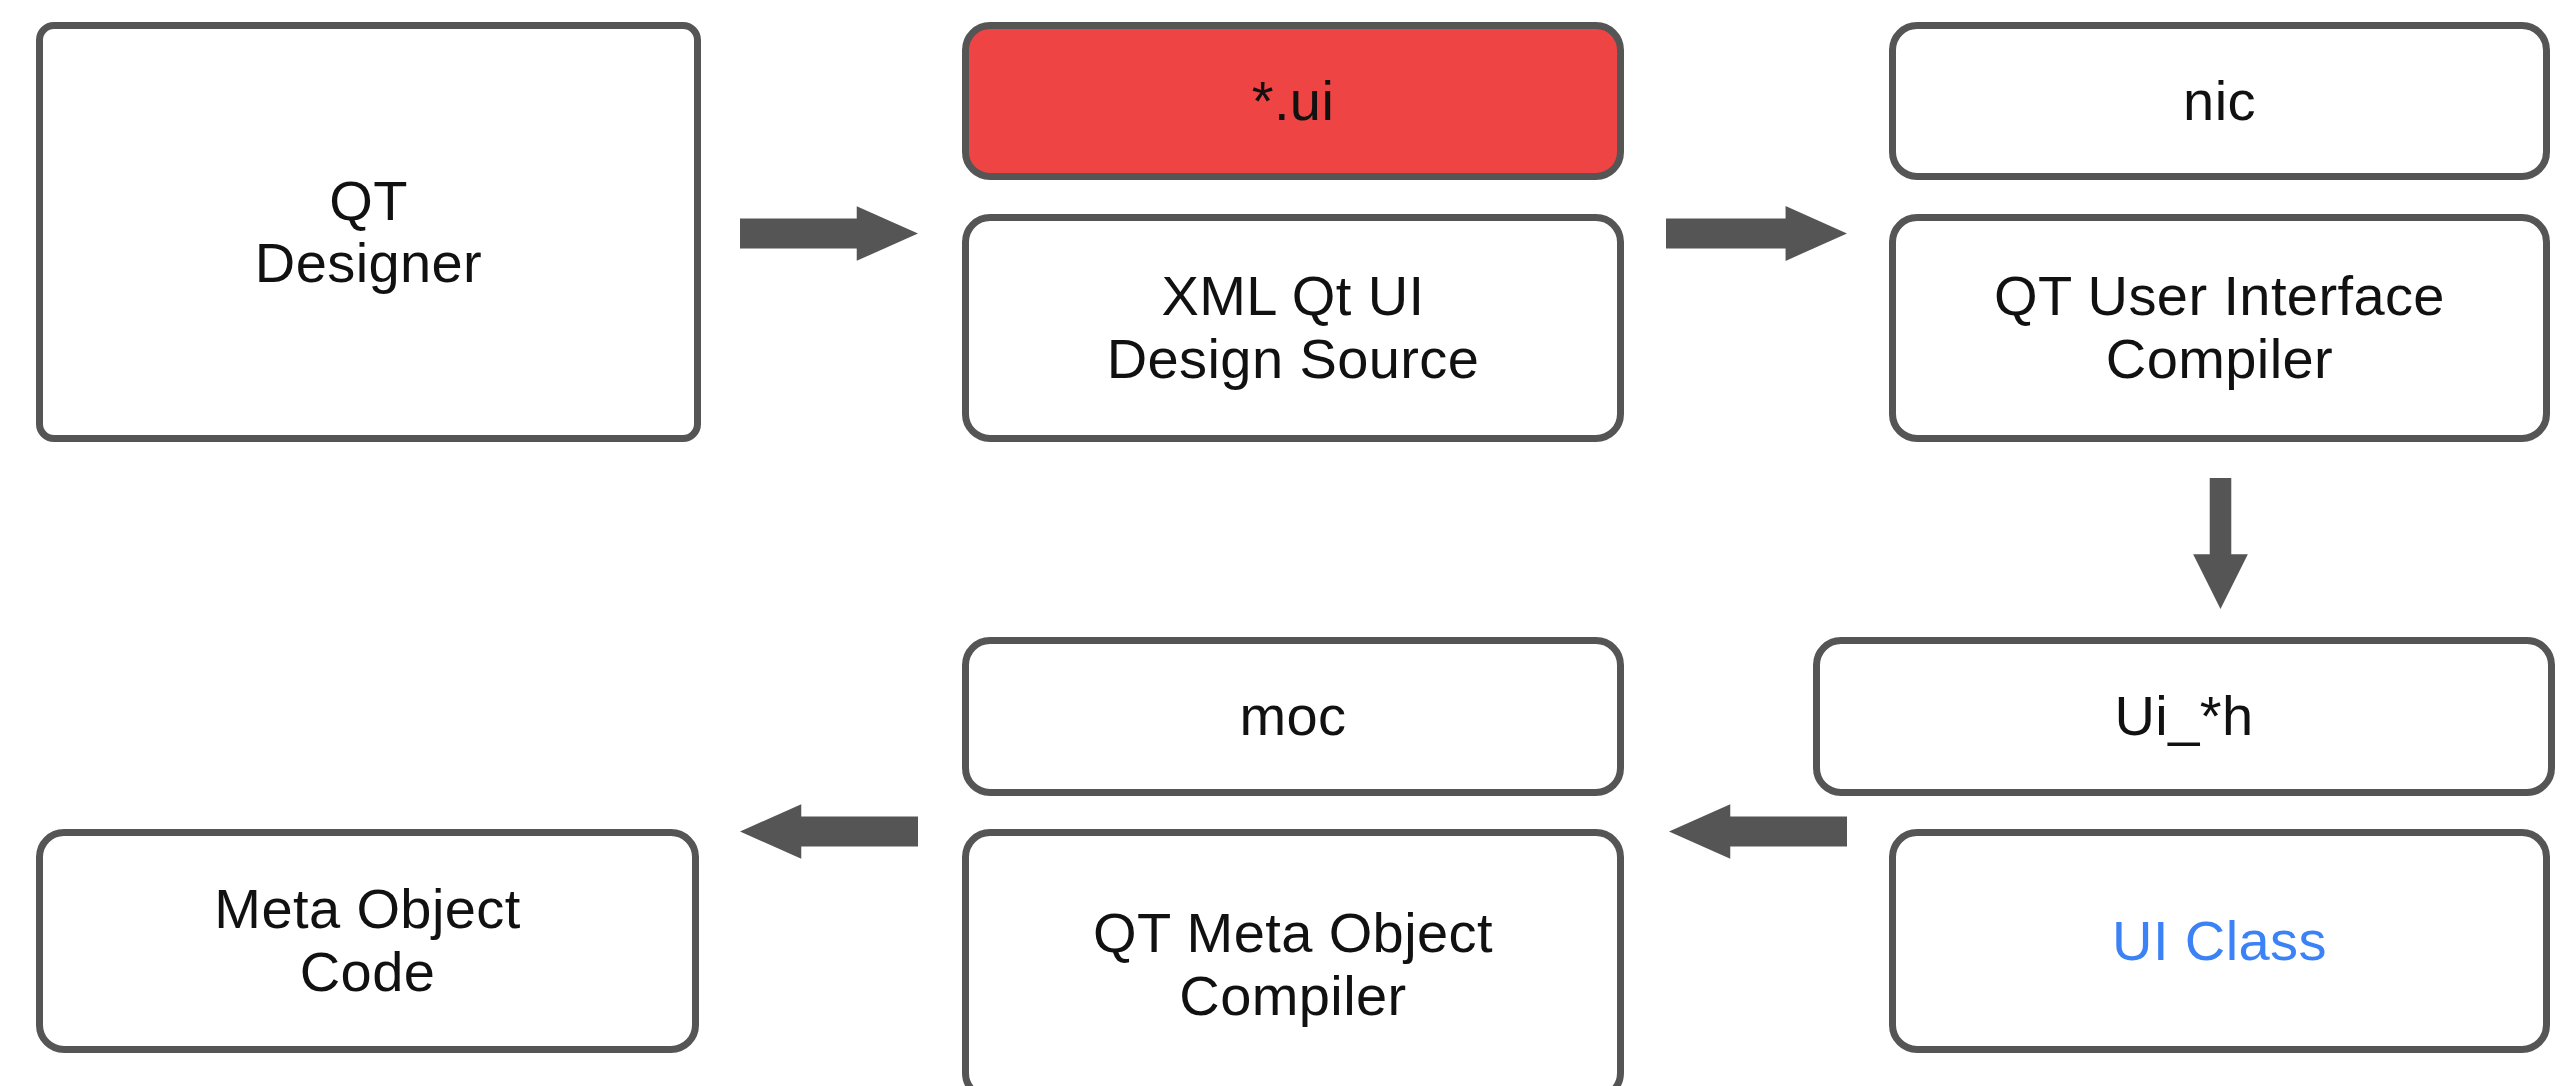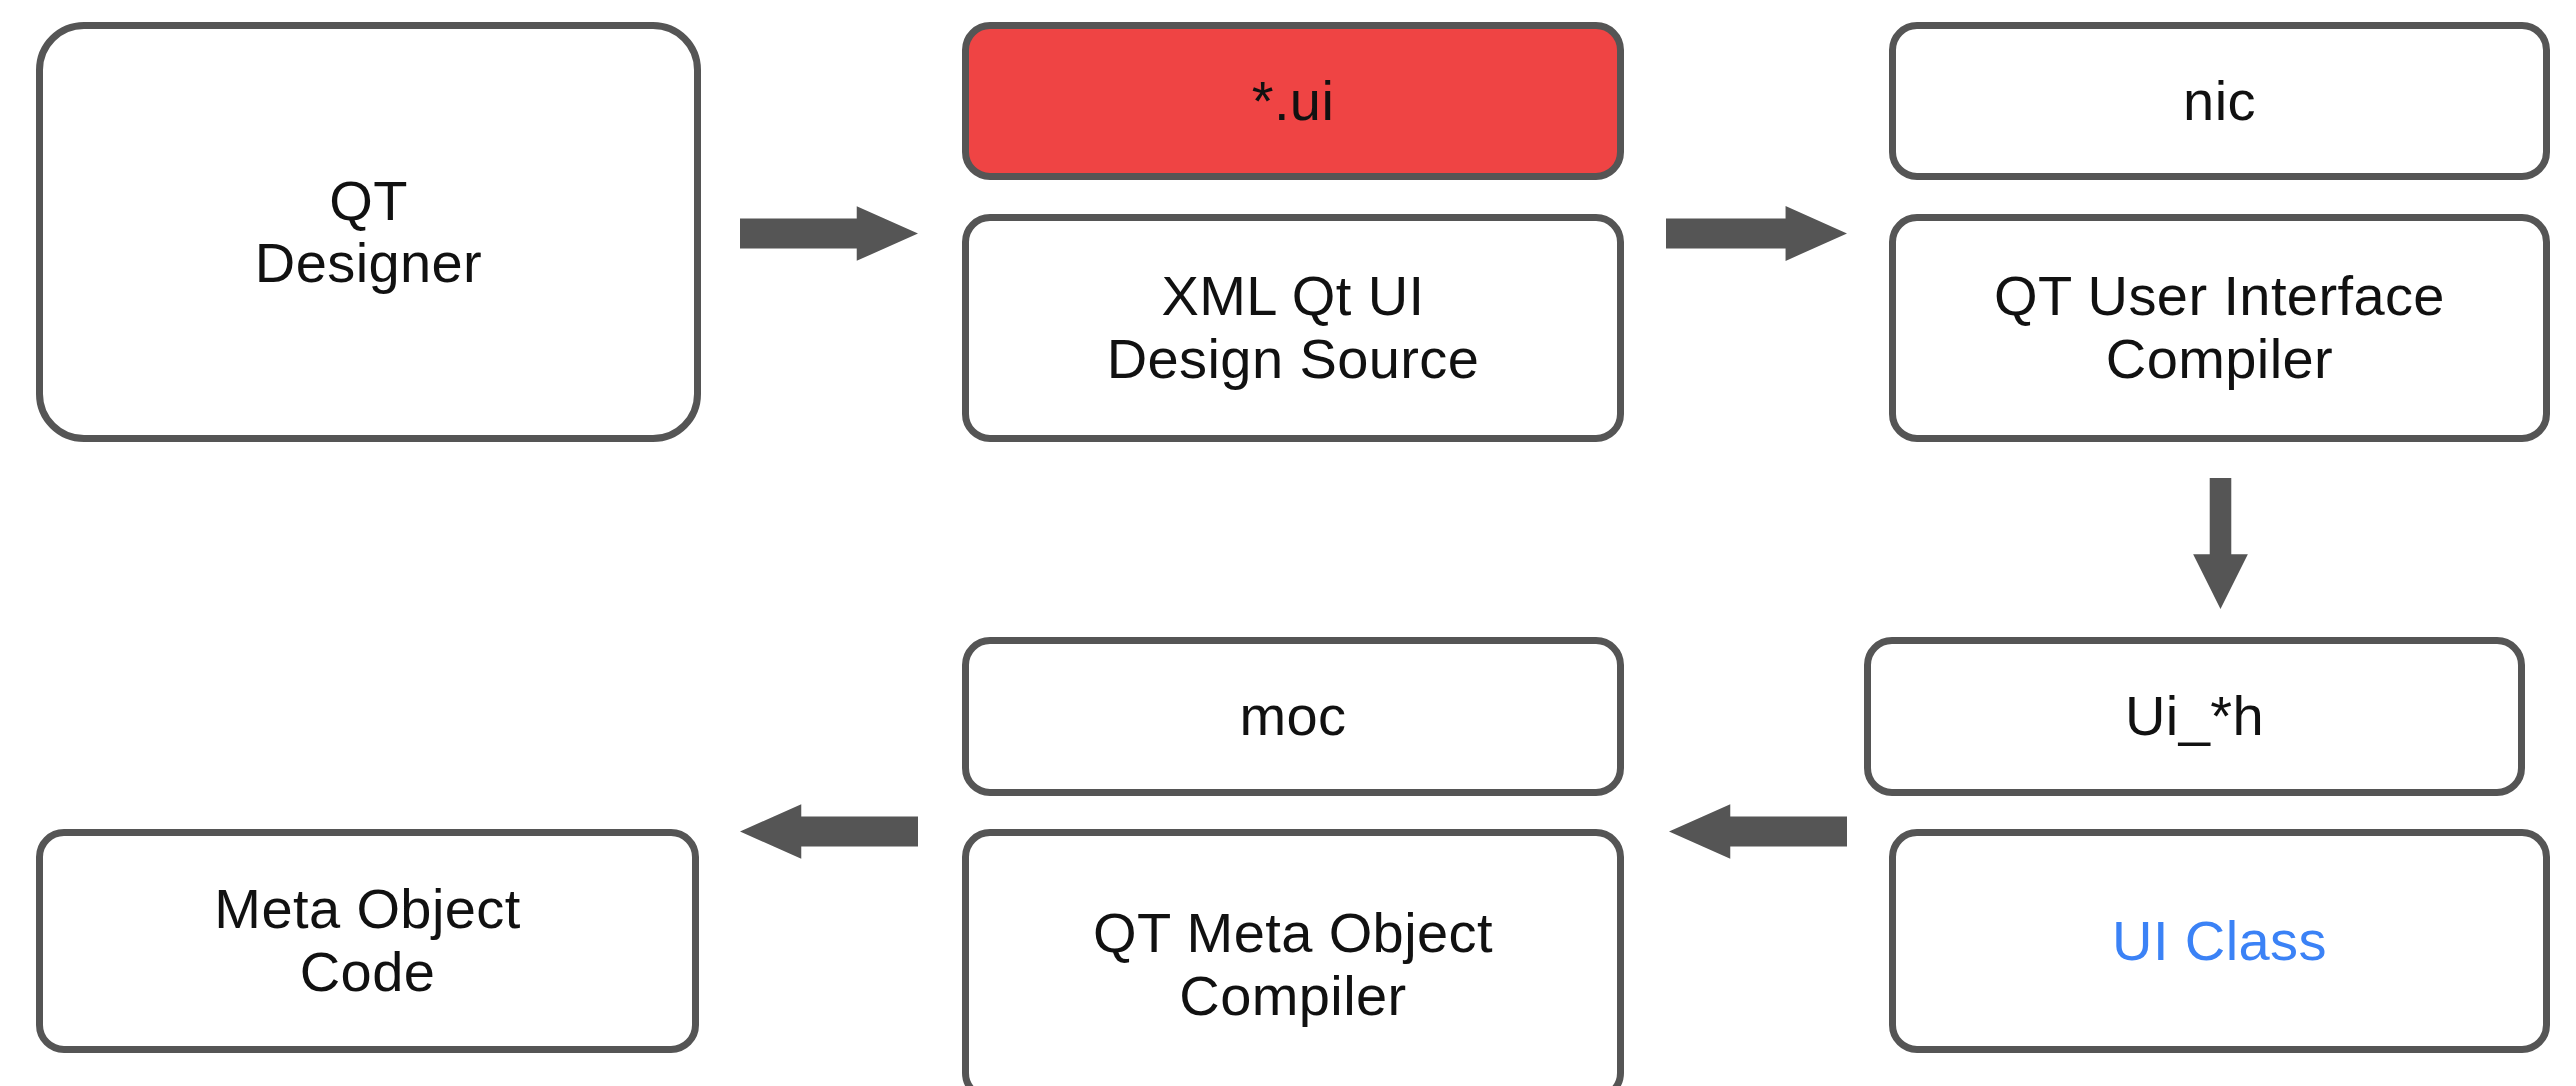--- a/index.html
+++ b/index.html
@@ -41,39 +41,39 @@
   .arrow {
     position: absolute;
     display: block;
   }
   .arrow svg { display: block; }
 </style>
 </head>
 <body>
 
 <div id="canvas">
-    <div class="node big-radius" style="left: 36px; top: 22.4px; width: 665px; height: 420px; border-color: rgb(85, 85, 85); background: rgb(255, 255, 255);">
+    <div class="node big-radius" style="left: 36px; top: 22.4px; width: 665px; height: 420px; border-color: rgb(85, 85, 85); background: rgb(255, 255, 255); border-radius: 18px;">
       <span class="node-label" style="color: rgb(17, 17, 17);">QT
 Designer</span>
     </div>
     <div class="node" style="left: 962px; top: 22.4px; width: 662px; height: 158px; border-color: rgb(85, 85, 85); background: #ef4444;">
       <span class="node-label" style="color: rgb(17, 17, 17);">*.ui</span>
     </div>
     <div class="node" style="left: 962px; top: 214px; width: 662px; height: 228px; border-color: rgb(85, 85, 85); background: rgb(255, 255, 255);">
       <span class="node-label" style="color: rgb(17, 17, 17);">XML Qt UI
 Design Source</span>
     </div>
     <div class="node" style="left: 1889px; top: 22.4px; width: 661px; height: 158px; border-color: rgb(85, 85, 85); background: rgb(255, 255, 255);">
       <span class="node-label" style="color: rgb(17, 17, 17);">nic</span>
     </div>
     <div class="node" style="left: 1889px; top: 214px; width: 661px; height: 228px; border-color: rgb(85, 85, 85); background: rgb(255, 255, 255);">
       <span class="node-label" style="color: rgb(17, 17, 17);">QT User Interface
 Compiler</span>
     </div>
-    <div class="node" style="left: 1864px; top: 637px; width: 661px; height: 159px; border-color: rgb(85, 85, 85); background: rgb(255, 255, 255);">
+    <div class="node" style="left: 1813px; top: 637px; width: 742px; height: 159px; border-color: rgb(85, 85, 85); background: rgb(255, 255, 255);">
       <span class="node-label" style="color: rgb(17, 17, 17);">Ui_*h</span>
     </div>
     <div class="node" style="left: 1889px; top: 829px; width: 661px; height: 224px; border-color: rgb(85, 85, 85); background: rgb(255, 255, 255);">
       <span class="node-label" style="color: #3b82f6; text-align: center;">UI Class</span>
     </div>
     <div class="node" style="left: 962px; top: 637px; width: 662px; height: 159px; border-color: rgb(85, 85, 85); background: rgb(255, 255, 255);">
       <span class="node-label" style="color: rgb(17, 17, 17);">moc</span>
     </div>
     <div class="node" style="left: 962px; top: 829px; width: 662px; height: 272px; border-color: rgb(85, 85, 85); background: rgb(255, 255, 255);">
       <span class="node-label" style="color: rgb(17, 17, 17);">QT Meta Object

